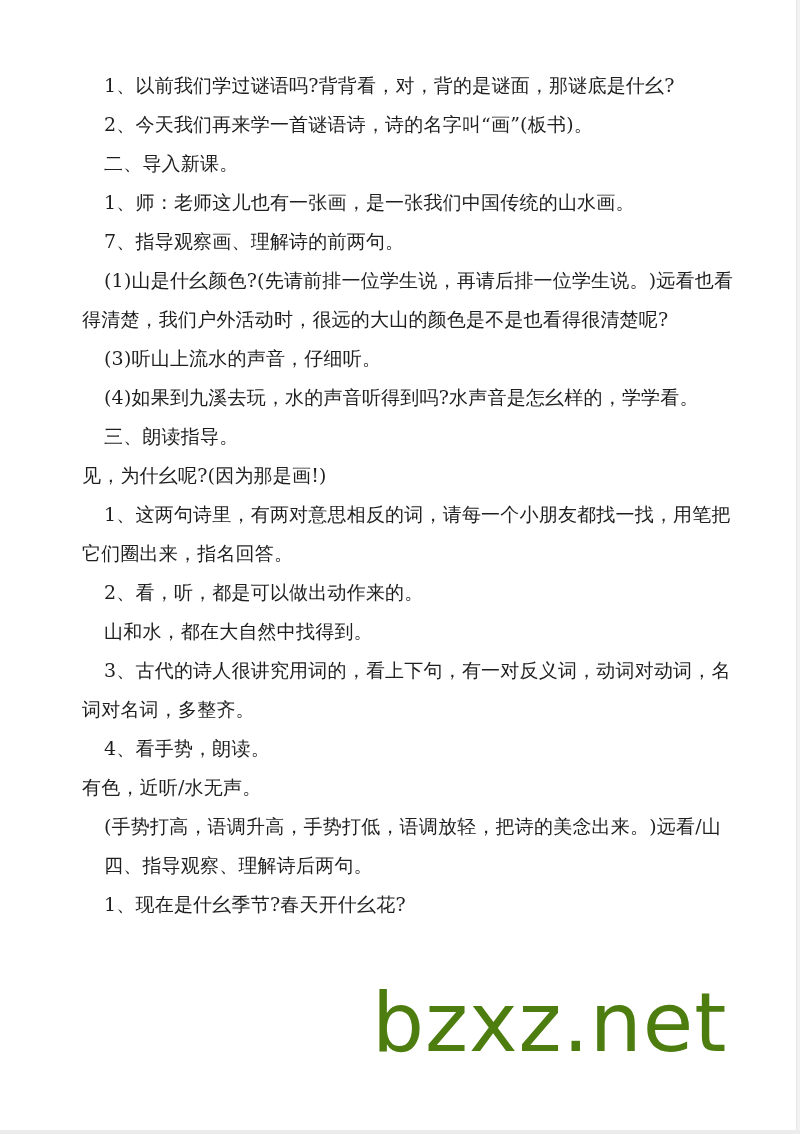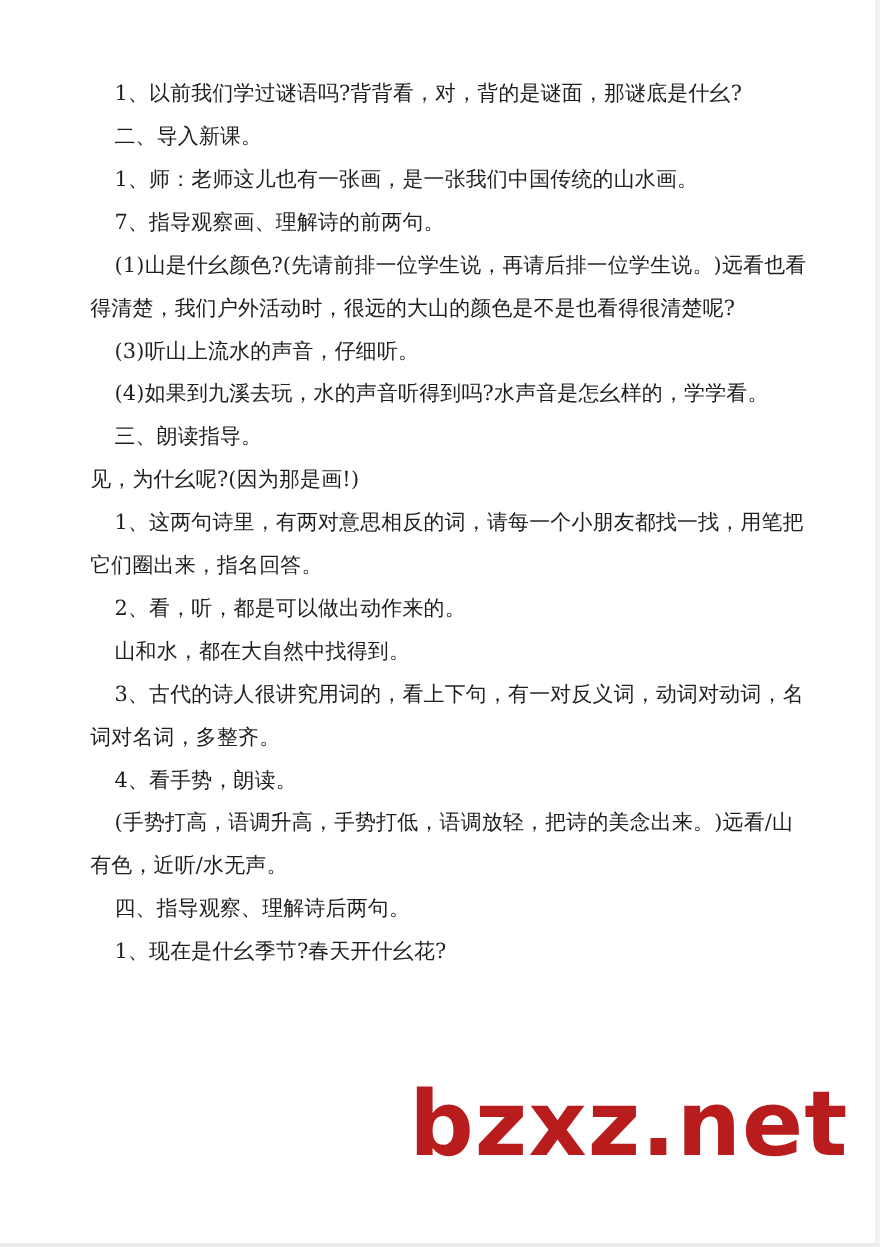--- a/index.html
+++ b/index.html
@@ -54,54 +54,55 @@
       letter-spacing: 0.2px;
     }
     .line.indent {
       padding-left: 22px;
     }
     .watermark {
       position: absolute;
       left: 372px;
       top: 978px;
       font-family: "DejaVu Sans", "Liberation Sans", sans-serif;
-      font-weight: bold;
+      font-weight: normal;
       font-size: 82px;
       line-height: 90px;
-      color: #b91c1c;
+      color: #4d7c0f;
       letter-spacing: 1px;
       white-space: nowrap;
       z-index: 0;
     }
     .content { z-index: 1; }
   </style>
 </head>
 <body>
 
 <div class="page">
   <div class="watermark">bzxz.net</div>
 
   <div class="content">
     <div class="line indent">1、以前我们学过谜语吗?背背看，对，背的是谜面，那谜底是什幺?</div>
+    <div class="line indent">2、今天我们再来学一首谜语诗，诗的名字叫“画”(板书)。</div>
     <div class="line indent">二、导入新课。</div>
     <div class="line indent">1、师：老师这儿也有一张画，是一张我们中国传统的山水画。</div>
     <div class="line indent">7、指导观察画、理解诗的前两句。</div>
     <div class="line indent">(1)山是什幺颜色?(先请前排一位学生说，再请后排一位学生说。)远看也看</div>
     <div class="line">得清楚，我们户外活动时，很远的大山的颜色是不是也看得很清楚呢?</div>
     <div class="line indent">(3)听山上流水的声音，仔细听。</div>
     <div class="line indent">(4)如果到九溪去玩，水的声音听得到吗?水声音是怎幺样的，学学看。</div>
     <div class="line indent">三、朗读指导。</div>
     <div class="line">见，为什幺呢?(因为那是画!)</div>
     <div class="line indent">1、这两句诗里，有两对意思相反的词，请每一个小朋友都找一找，用笔把</div>
     <div class="line">它们圈出来，指名回答。</div>
     <div class="line indent">2、看，听，都是可以做出动作来的。</div>
     <div class="line indent">山和水，都在大自然中找得到。</div>
     <div class="line indent">3、古代的诗人很讲究用词的，看上下句，有一对反义词，动词对动词，名</div>
     <div class="line">词对名词，多整齐。</div>
     <div class="line indent">4、看手势，朗读。</div>
+    <div class="line">有色，近听/水无声。</div>
     <div class="line indent">(手势打高，语调升高，手势打低，语调放轻，把诗的美念出来。)远看/山</div>
-    <div class="line">有色，近听/水无声。</div>
     <div class="line indent">四、指导观察、理解诗后两句。</div>
     <div class="line indent">1、现在是什幺季节?春天开什幺花?</div>
   </div>
 </div>
 <div class="right-edge"></div>
 <div class="bottom-edge"></div>
 
 </body></html>

